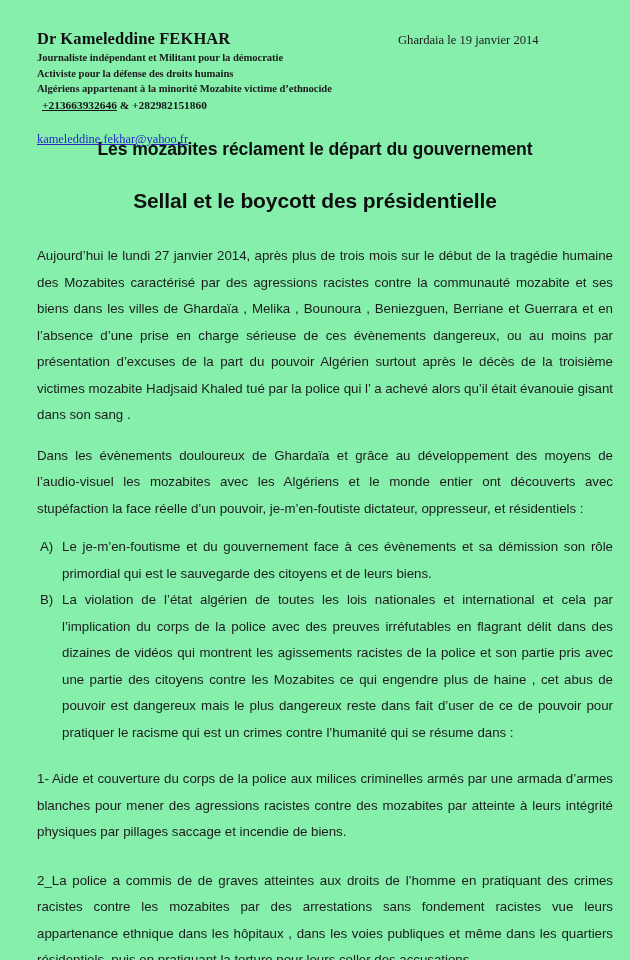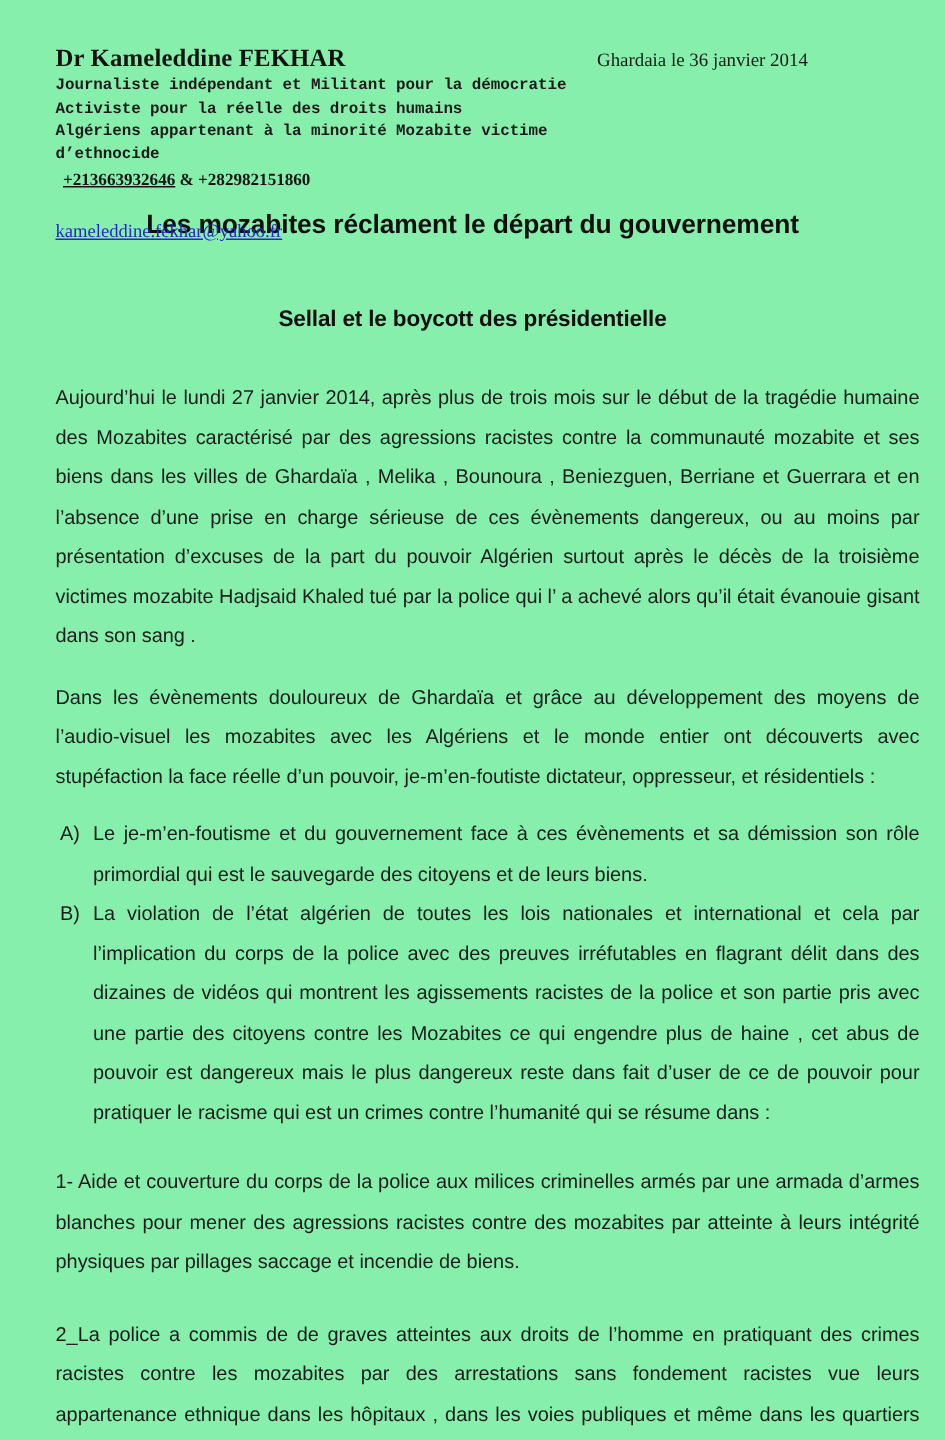--- a/index.html
+++ b/index.html
@@ -38,21 +38,21 @@
   .sender-name {
     font-family: "Liberation Serif", serif;
     font-weight: bold;
     font-size: 16.5px;
     letter-spacing: 0.1px;
     color: #121212;
     line-height: 1.12;
     margin-bottom: 2px;
   }
   .sender-line {
-    font-family: Liberation Mono, monospace;
+    font-family: Liberation Serif, serif;
     font-weight: bold;
     font-size: 10.6px;
     color: #1b1b1b;
     line-height: 1.42;
     letter-spacing: -0.05px;
   }
   .sender-phones {
     font-family: "Liberation Serif", serif;
     font-weight: bold;
     font-size: 11.4px;
@@ -93,25 +93,25 @@
     font-family: "Liberation Sans", sans-serif;
     font-weight: bold;
     font-size: 17.6px;
     color: #0f0f0f;
     line-height: 1.2;
     letter-spacing: -0.1px;
   }
   .doc-subtitle {
     font-family: "Liberation Sans", sans-serif;
     font-weight: bold;
-    font-size: 15px;
+    font-size: 21px;
     color: #0f0f0f;
     line-height: 1.2;
     letter-spacing: -0.1px;
-    margin-top: 44px;
+    margin-top: 28px;
   }
 
   
   .body-content {
     padding: 0 17px 0 37px;
     margin-top: 30px;
   }
   p.para {
     margin: 0 0 14px 0;
     font-size: 13.3px;
@@ -171,34 +171,34 @@
 
 <div class="page">
 
   <header class="letterhead">
 
     <div class="sender-block">
       <div class="sender-name">Dr Kameleddine FEKHAR</div>
 
       <div class="sender-line">Journaliste indépendant et Militant pour la démocratie</div>
 
-      <div class="sender-line">Activiste pour la réelle des droits humains</div>
+      <div class="sender-line">Activiste pour la défense des droits humains</div>
 
       <div class="sender-line">Algériens appartenant à la minorité Mozabite victime d’ethnocide</div>
 
       <div class="sender-phones">
         <span class="ph">+213663932646</span>
         <span>&amp;</span>
         <span>+282982151860</span>
       </div>
 
       <a class="sender-email" href="#">kameleddine.fekhar@yahoo.fr</a>
     </div>
 
-    <div class="dateline">Ghardaia le 36 janvier  2014</div>
+    <div class="dateline">Ghardaia le 19 janvier  2014</div>
   </header>
 
   <div class="title-block">
     <h1 class="doc-title">Les mozabites réclament le départ du gouvernement</h1>
     <h2 class="doc-subtitle">Sellal et le  boycott des présidentielle</h2>
   </div>
 
   <main class="body-content">
 
     <p class="para"> Aujourd’hui le lundi 27 janvier 2014,  après  plus de trois mois  sur le début de la tragédie humaine des Mozabites caractérisé par des agressions racistes contre la communauté mozabite et ses biens   dans les villes de Ghardaïa , Melika , Bounoura , Beniezguen, Berriane et Guerrara et en l’absence d’une  prise en charge sérieuse de ces évènements dangereux,   ou au moins   par présentation d’excuses de la part du pouvoir Algérien surtout après le décès de la troisième victimes    mozabite Hadjsaid Khaled tué par la police  qui l’ a achevé alors qu’il était évanouie gisant dans son sang .</p>

